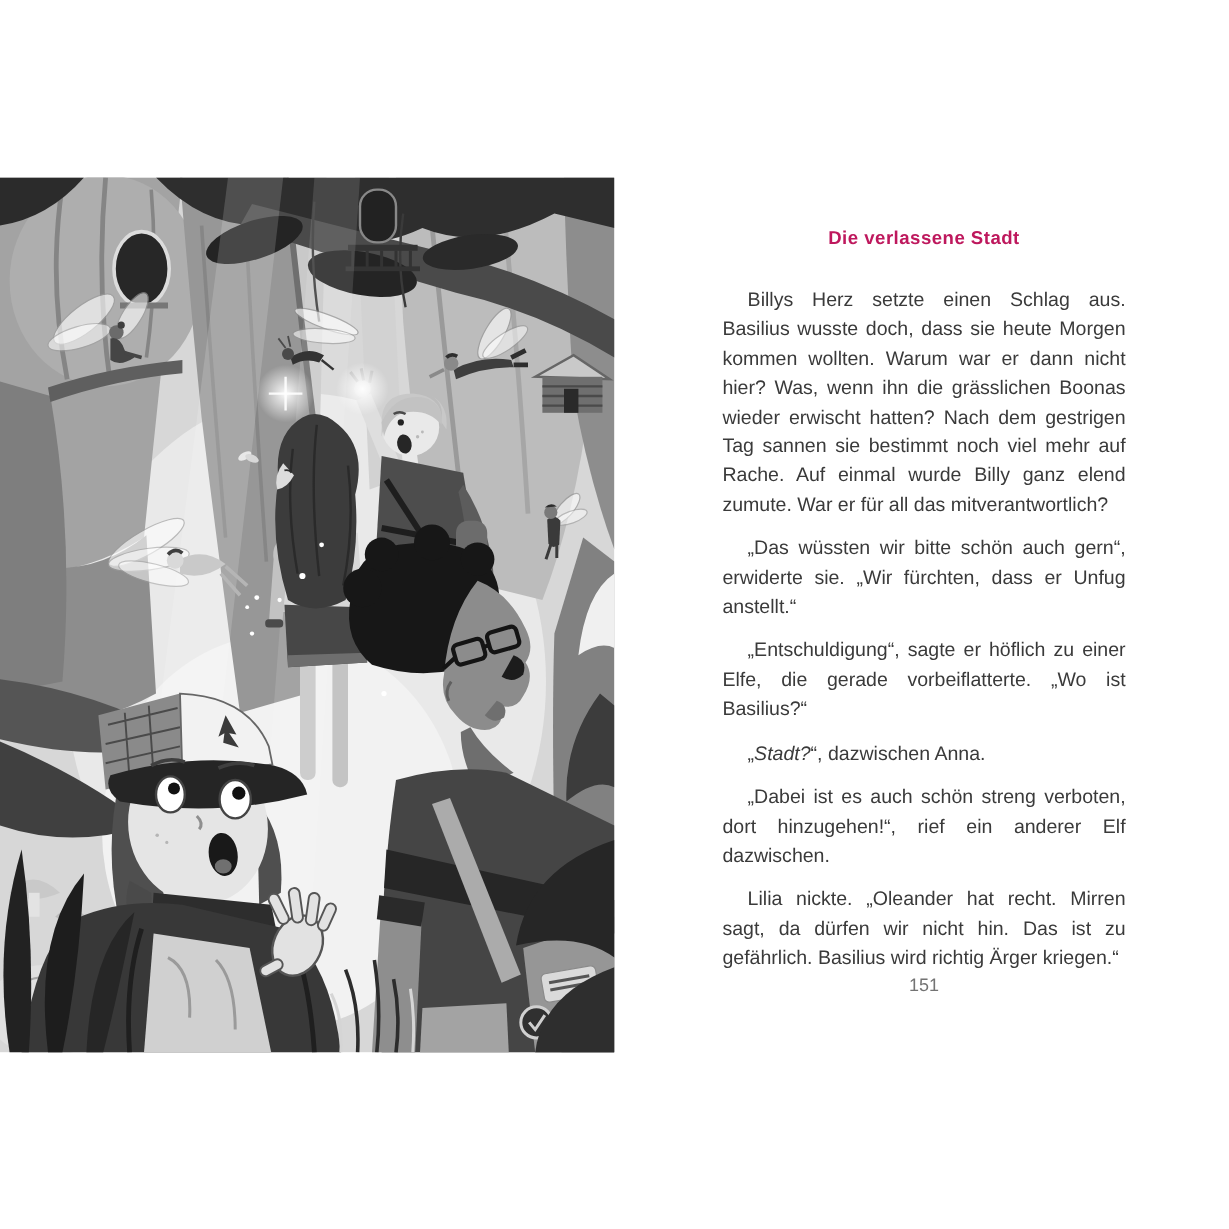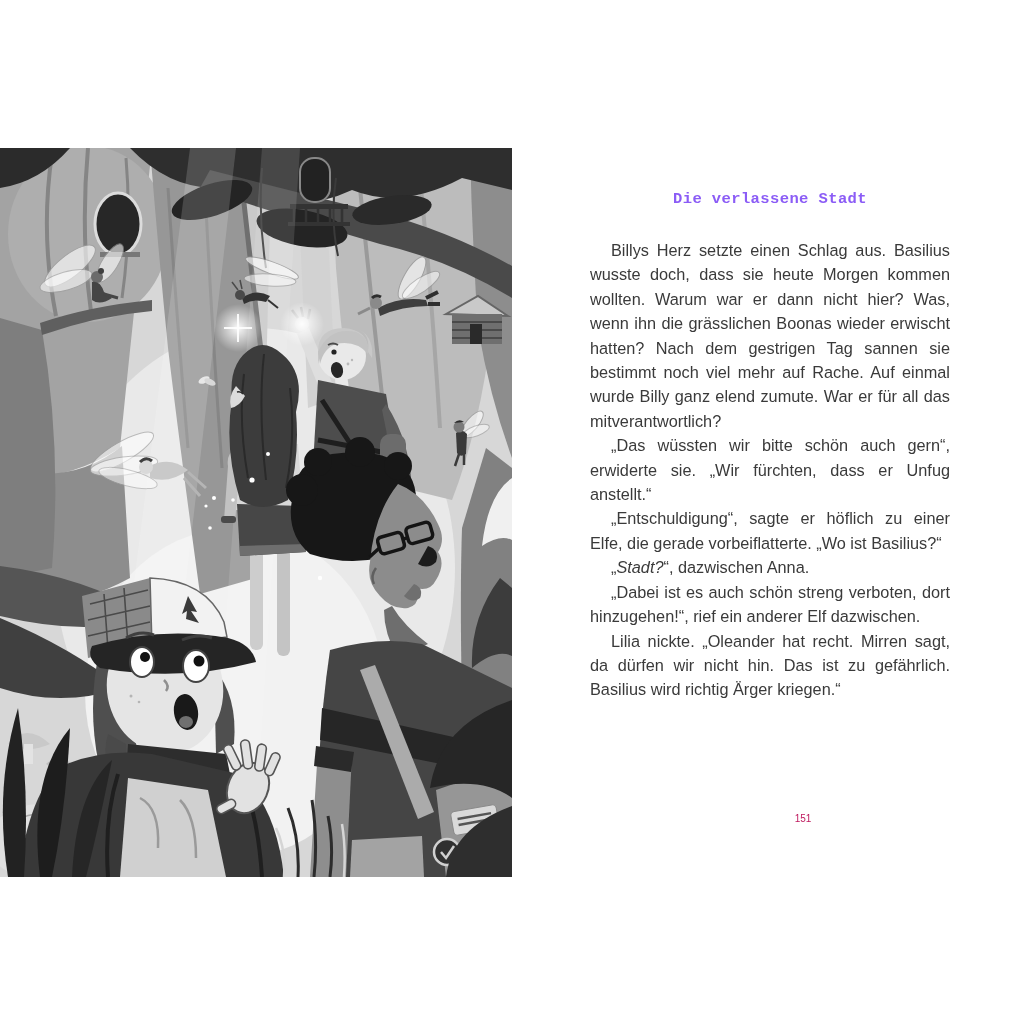--- a/index.html
+++ b/index.html
@@ -8,31 +8,31 @@
     font-family:"Liberation Sans",sans-serif;overflow:hidden;
   }
   .illustration-wrap{
     position:absolute;left:0;top:148px;width:512px;height:729px;
   }
   .illustration-wrap svg{display:block;width:100%;height:100%;}
   .text-column{
     position:absolute;left:590px;top:190px;width:360px;color:#383838;
   }
   .chapter-header{
-    font-family:Liberation Mono, monospace;font-weight:bold;font-size:15.5px;
-    letter-spacing:0.4px;color:#8b5cf6;text-align:center;margin:0 0 30px 0;
+    font-family:Liberation Sans, sans-serif;font-weight:bold;font-size:15.5px;
+    letter-spacing:0.4px;color:#be185d;text-align:center;margin:0 0 30px 0;
   }
   .body-text{
     font-size:16.3px;line-height:24.4px;text-align:justify;color:#3a3a3a;
   }
-  .body-text p{margin:0;text-indent:21px;}
+  .body-text p{margin:12px;text-indent:21px;}
   .body-text .it{font-style:italic;}
   .page-number{
-    position:absolute;left:623px;top:813px;width:360px;text-align:center;
-    font-size:10px;color:#be185d;
+    position:absolute;left:590px;top:813px;width:360px;text-align:center;
+    font-size:15px;color:#737373;
   }
 </style>
 </head>
 <body>
 
 <div class="illustration-wrap">
   <svg viewBox="0 0 512 729" preserveAspectRatio="none">
     <defs>
       <radialGradient id="glow" cx="50%" cy="50%" r="50%">
         <stop offset="0%" stop-color="#ffffff" stop-opacity="0.95"></stop>

